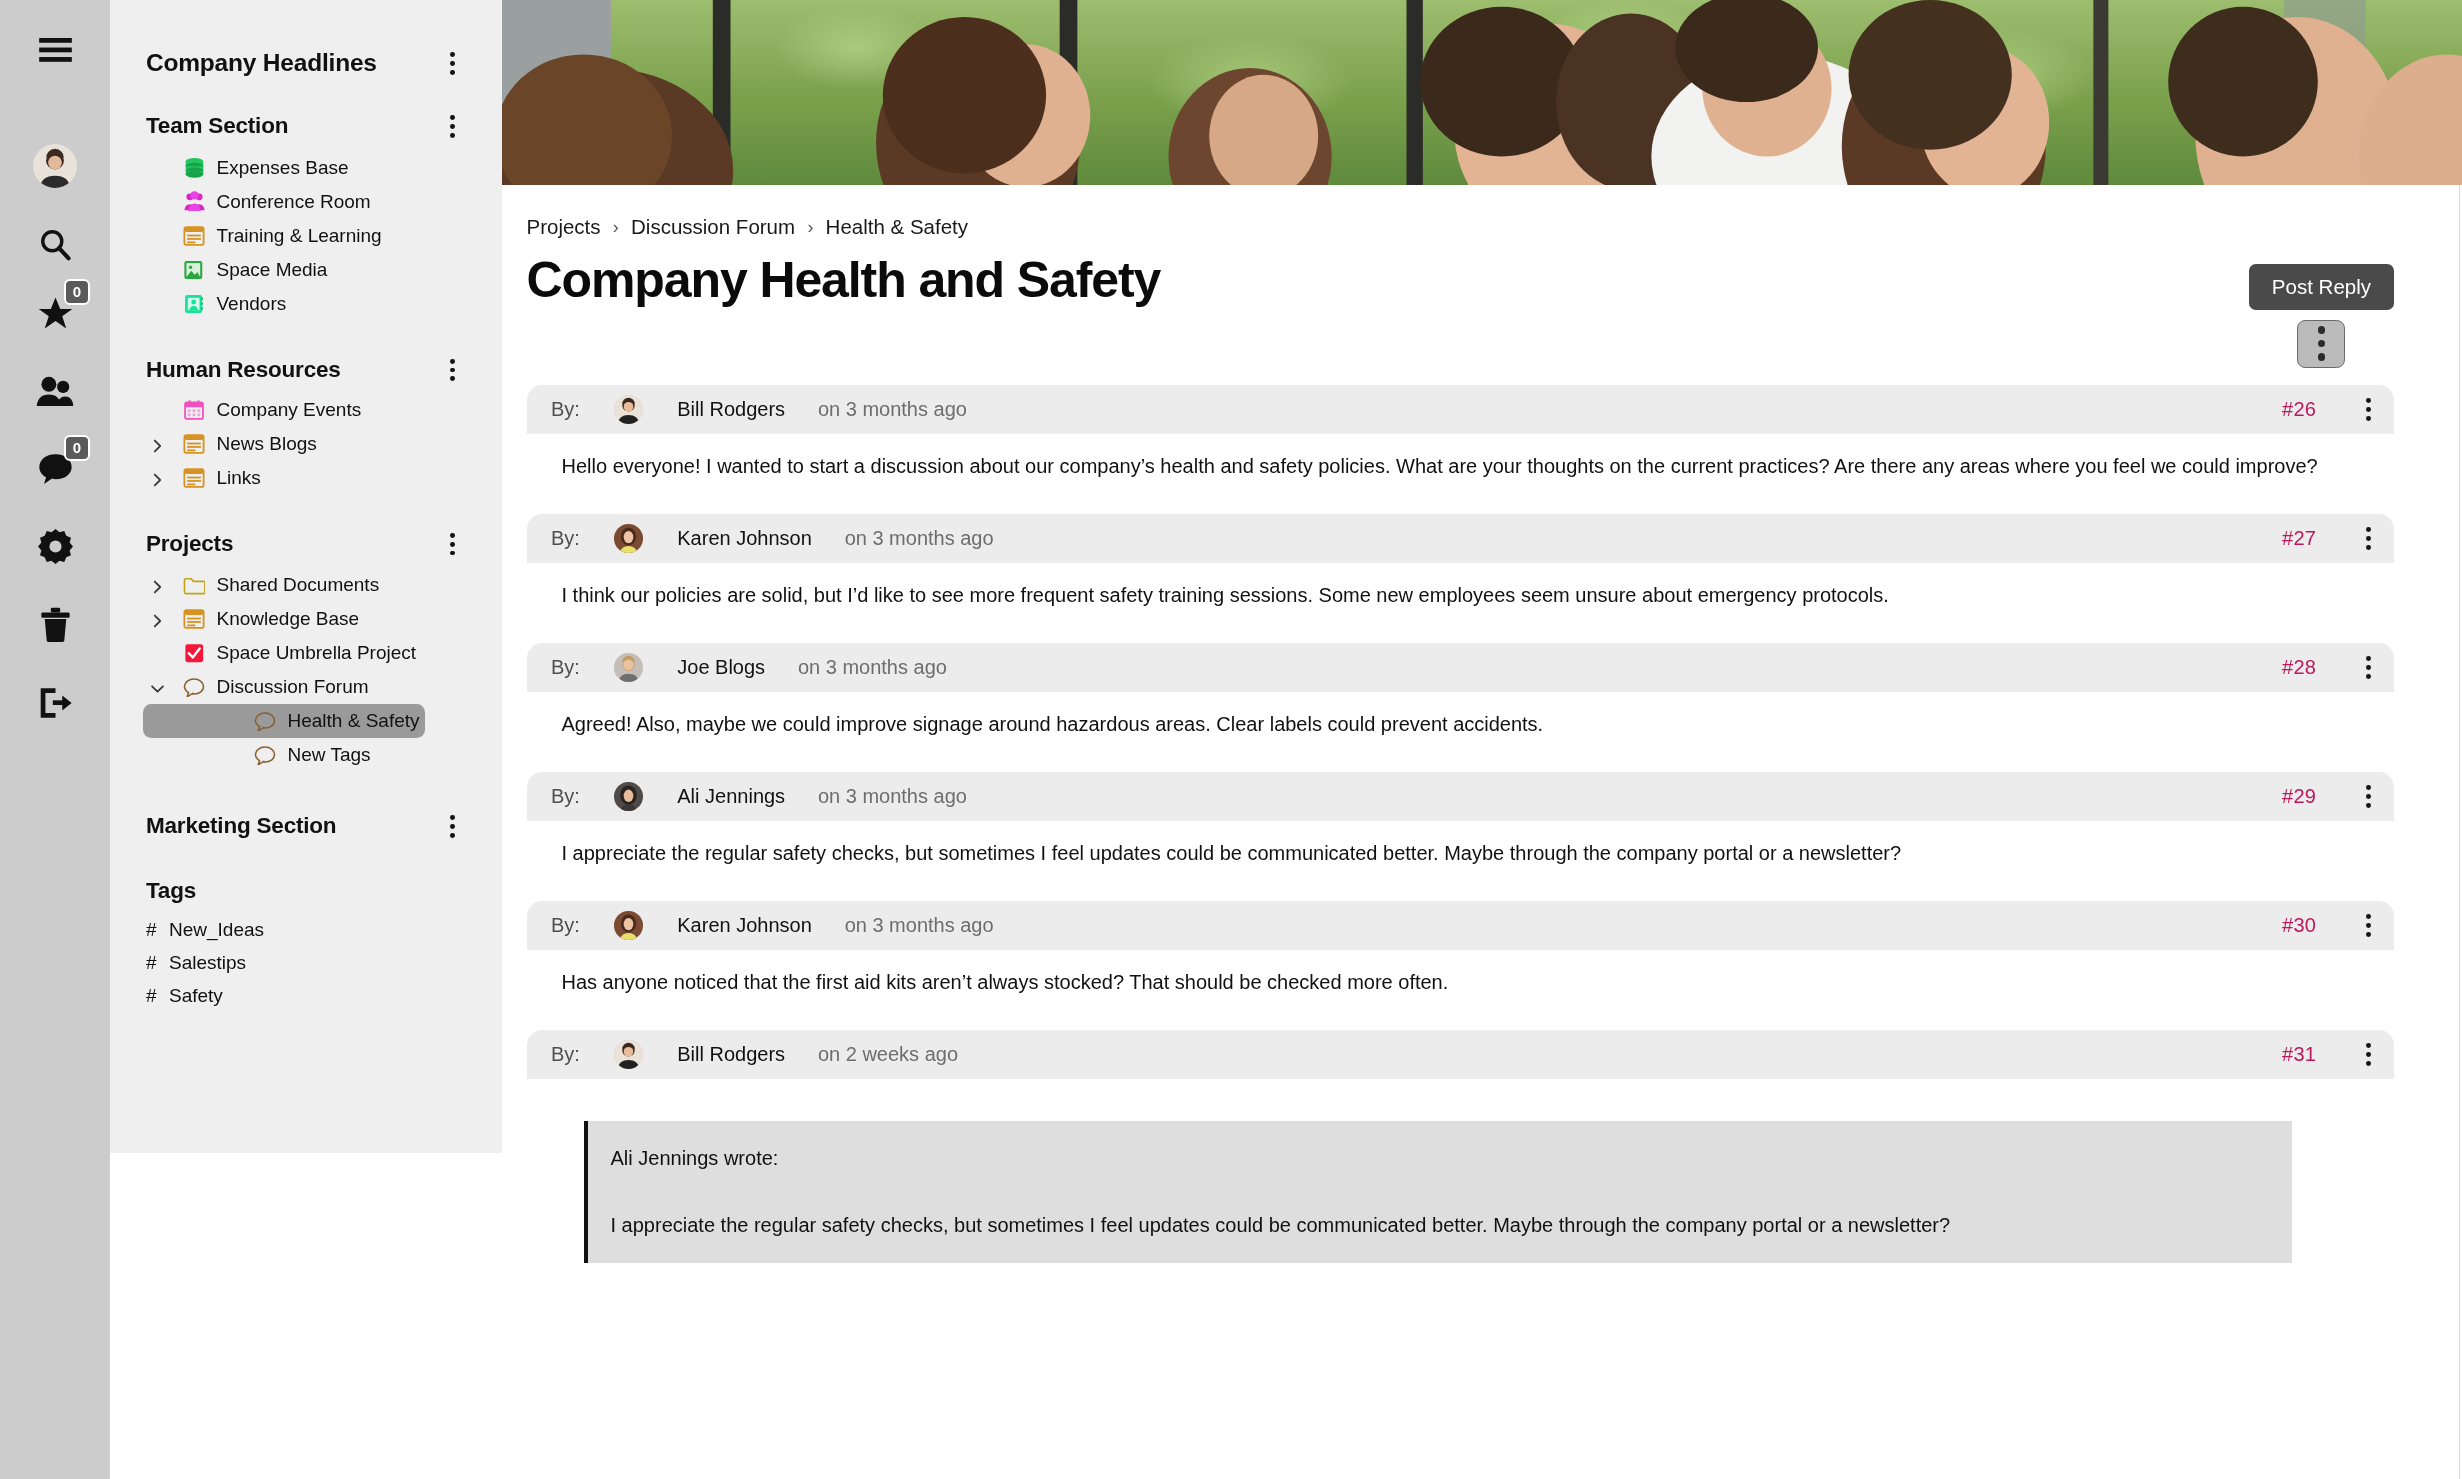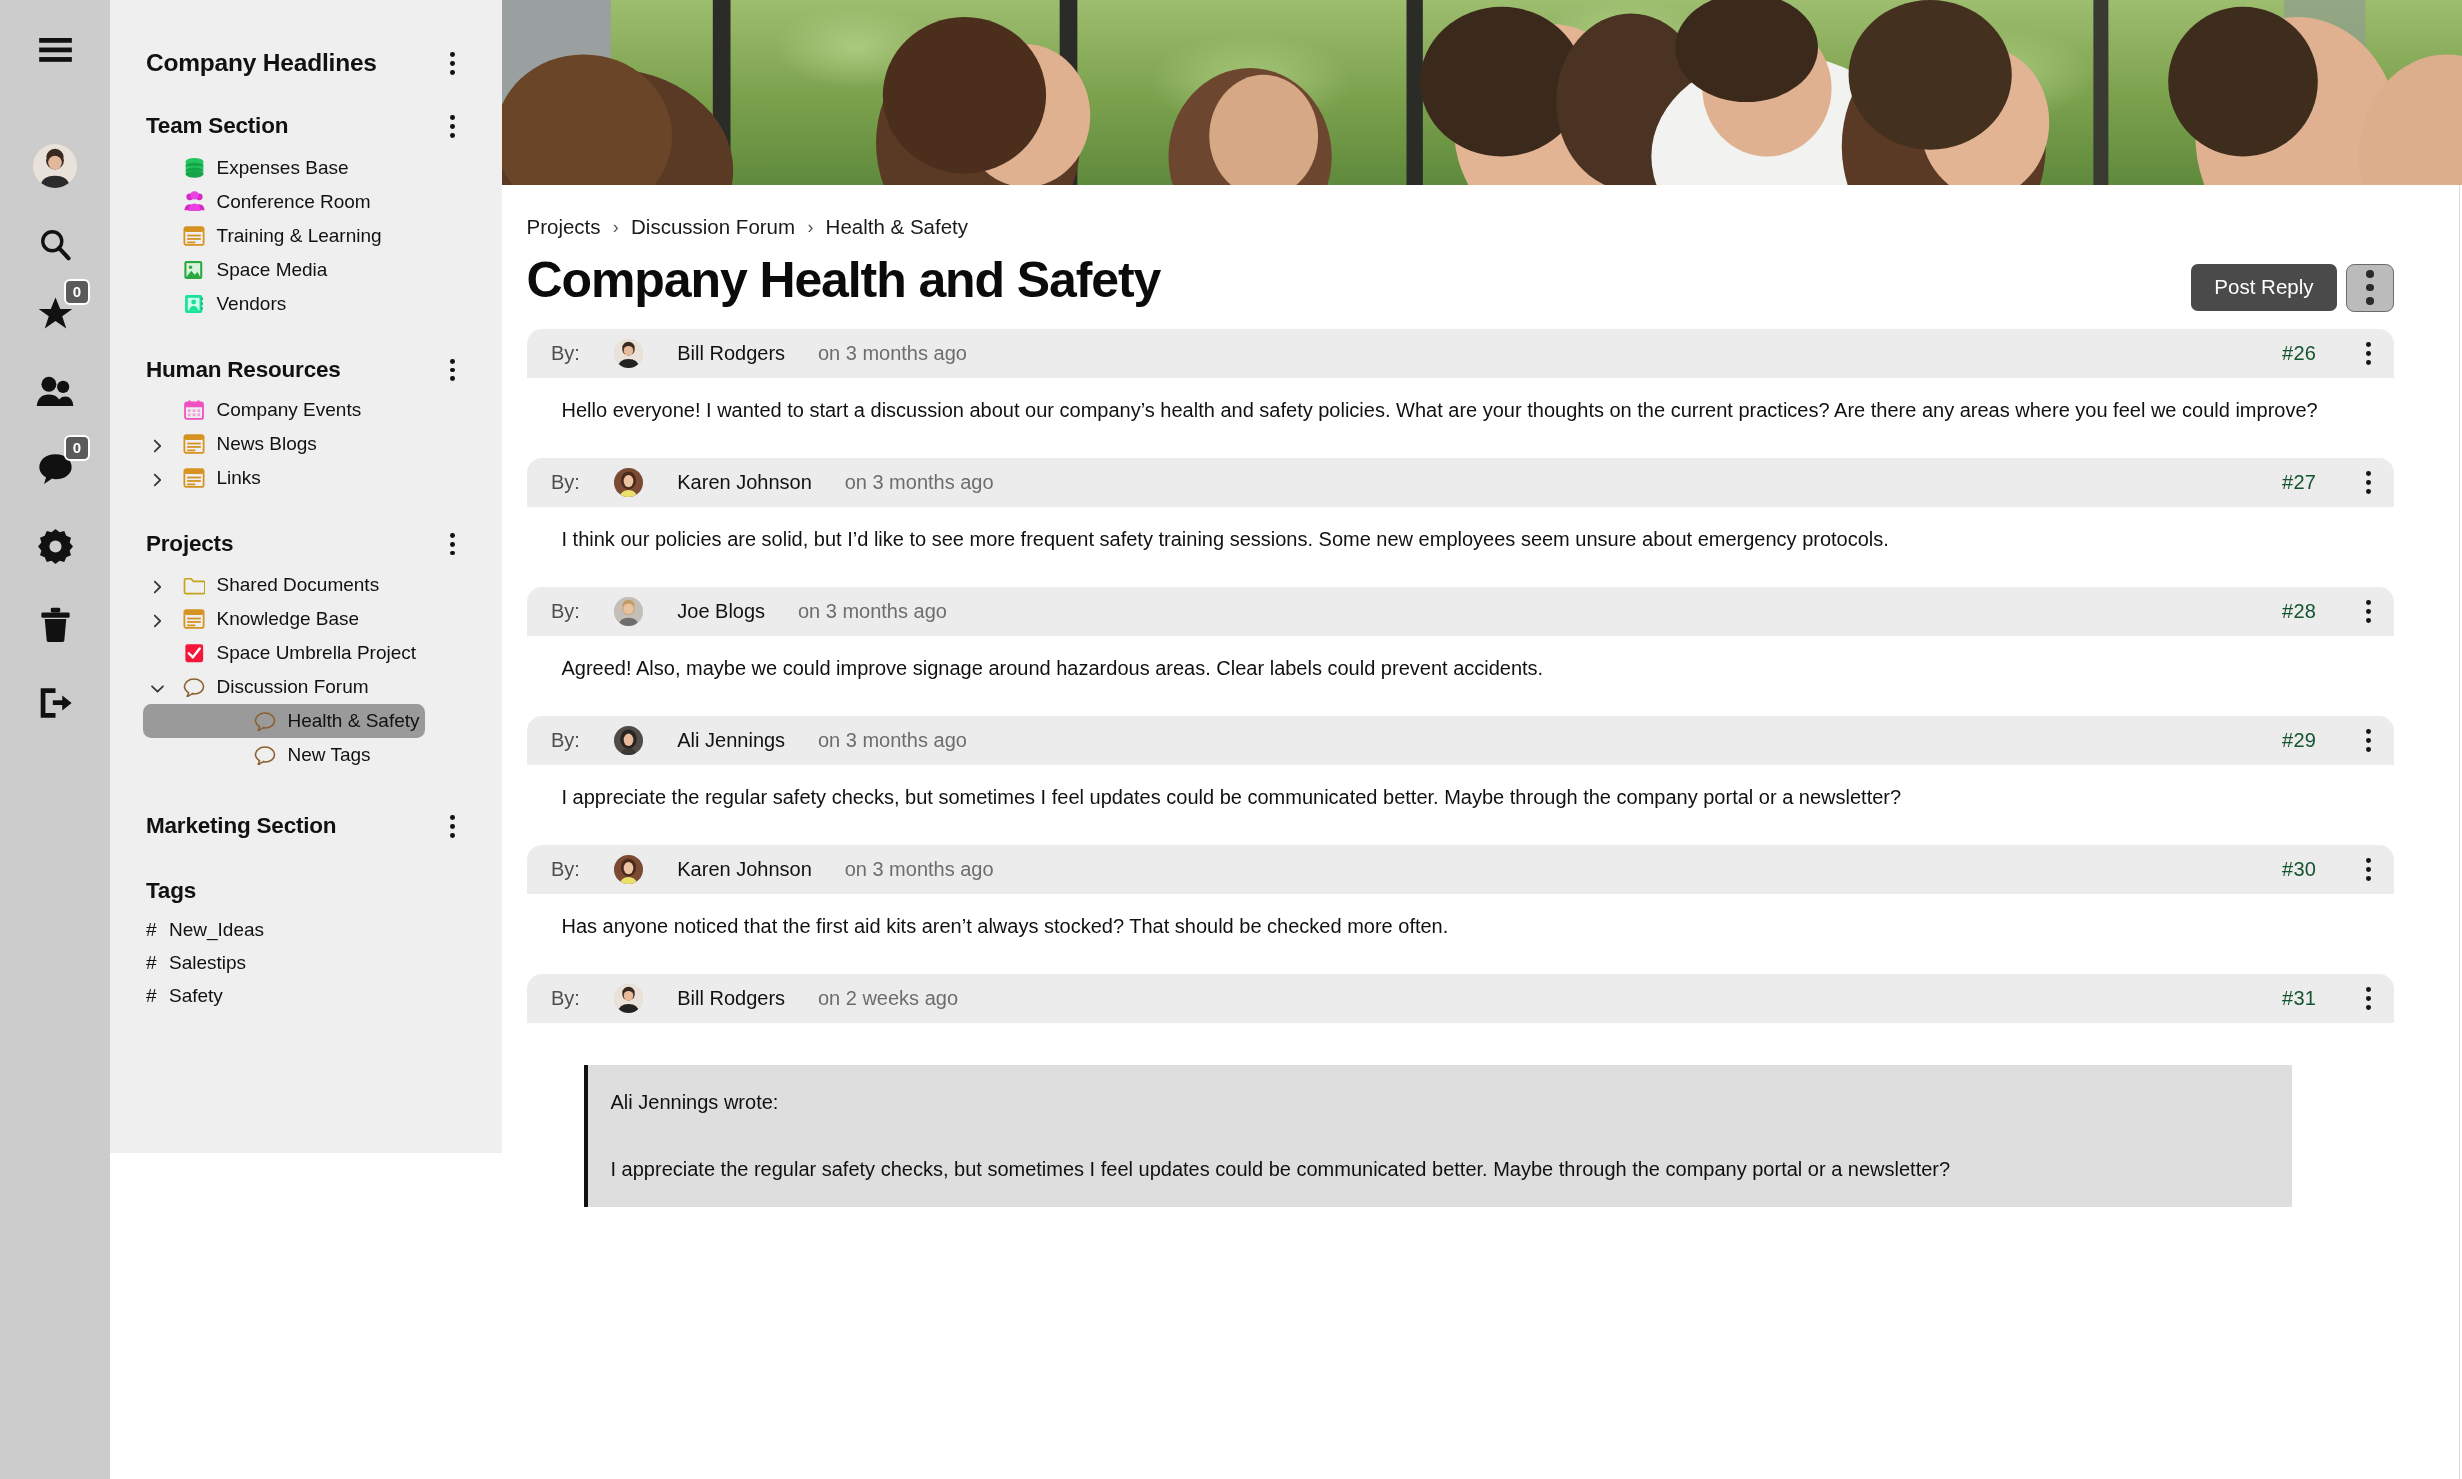--- a/index.html
+++ b/index.html
@@ -145,21 +145,21 @@
     margin-top: 16.4px;
     padding-right: 0;
   }
   .page-title {
     font-size: 50px;
     font-weight: 700;
     letter-spacing: -1.1px;
     color: #0b0b0b;
     line-height: 1.0;
   }
-  .title-actions { display: flex; align-items: center; gap: 9.5px; margin-top: 8.2px; }
+  .title-actions { display: flex; align-items: center; gap: 9.5px; margin-top: 8.2px; flex-direction: column; }
   .btn-primary {
     background: #4a4a4a;
     color: #ffffff;
     border: none;
     border-radius: 6.8px;
     font-size: 20.5px;
     padding: 13px 23px;
     font-family: inherit;
     cursor: pointer;
     line-height: 1;
@@ -189,21 +189,21 @@
   }
   .ph-by { font-size: 20px; color: #4e4e4e; margin-right: 8.2px; }
   .ph-avatar {
     width: 29px; height: 29px; border-radius: 50%;
     overflow: hidden; flex: 0 0 auto; margin-right: 8.2px;
     background: #d4cdc6;
   }
   .ph-name { font-size: 20px; color: #111111; }
   .ph-when { font-size: 20px; color: #6d6d6d; margin-left: 6.8px; }
   .ph-spacer { flex: 1; }
-  .ph-num { font-size: 20px; color: #14532d; margin-right: 17.7px; letter-spacing: 0.3px; }
+  .ph-num { font-size: 20px; color: #be185d; margin-right: 17.7px; letter-spacing: 0.3px; }
   .ph-kebab {
     width: 16.4px; height: 27px;
     display: flex; flex-direction: column; align-items: center; justify-content: center;
     gap: 4.1px; cursor: pointer;
   }
   .ph-kebab i { width: 4.8px; height: 4.8px; border-radius: 50%; background: #161616; display:block;}
 
   .post-body {
     padding: 18px 27px 33px 35px;
     font-size: 20px;

